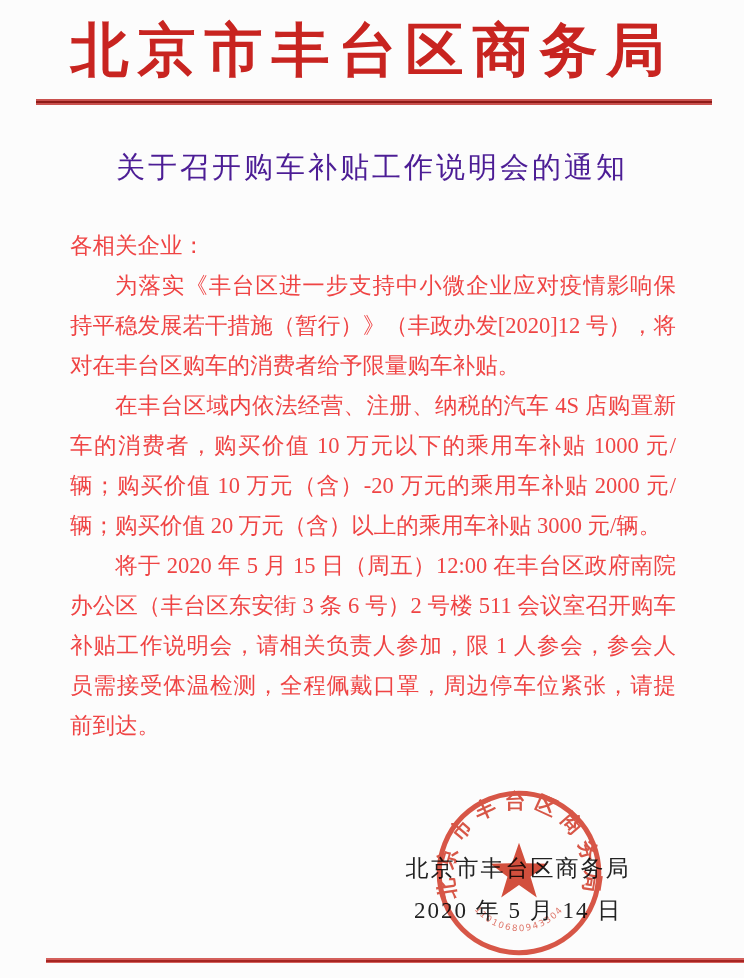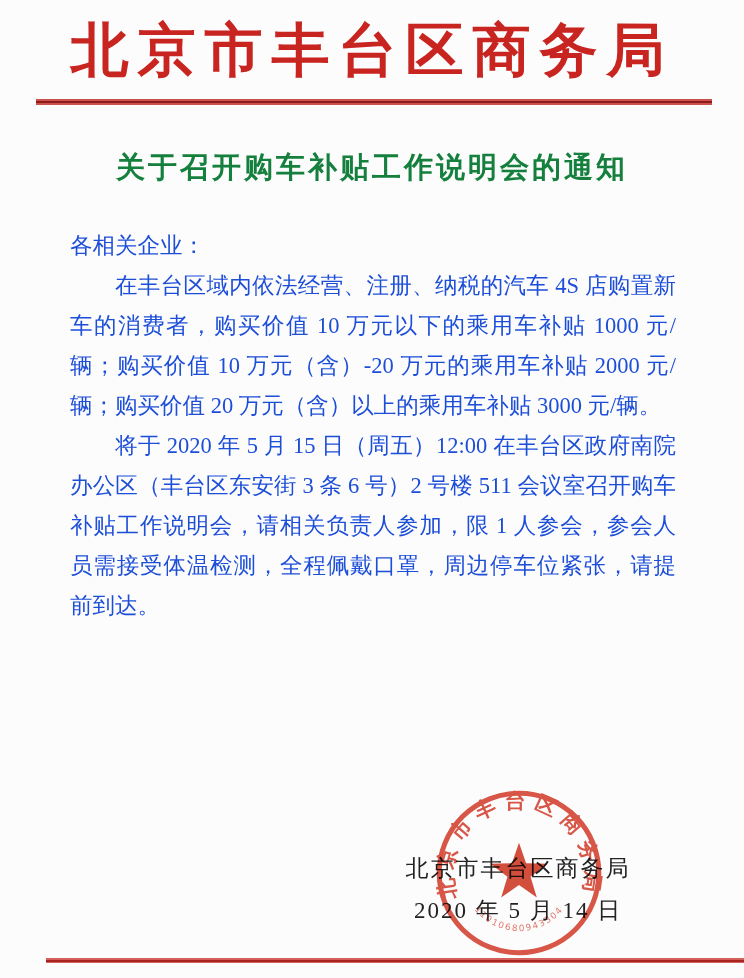--- a/index.html
+++ b/index.html
@@ -39,35 +39,35 @@
     background: linear-gradient(#c9514e 0 30%, #8e1b18 30% 70%, #c9514e 70% 100%);
   }
   
   .doc-title {
     position: absolute;
     top: 148px;
     left: 0;
     right: 0;
     text-align: center;
     font-size: 29px;
-    font-weight: bold;
+    font-weight: normal;
     letter-spacing: 3px;
-    color: #15803d;
+    color: #4c1d95;
     white-space: nowrap;
   }
   
   .body-text {
     position: absolute;
     top: 226px;
     left: 70px;
     width: 606px;
     font-size: 22.5px;
     line-height: 40px;
     text-align: justify;
-    color: #1d4ed8;
+    color: #ef4444;
   }
   .body-text p {
     margin: 0;
     text-indent: 2em;
   }
   .body-text .salutation {
     text-indent: 0;
   }
   .body-text .contact {
     margin-top: 22px;
@@ -112,20 +112,21 @@
 <div class="page">
 
   <div class="letterhead">北京市丰台区商务局</div>
 
   <div class="letterhead-rule"></div>
 
   <div class="doc-title">关于召开购车补贴工作说明会的通知</div>
 
   <div class="body-text">
     <p class="salutation">各相关企业：</p>
+    <p>为落实《丰台区进一步支持中小微企业应对疫情影响保持平稳发展若干措施（暂行）》（丰政办发[2020]12 号），将对在丰台区购车的消费者给予限量购车补贴。</p>
     <p>在丰台区域内依法经营、注册、纳税的汽车 4S 店购置新车的消费者，购买价值 10 万元以下的乘用车补贴 1000 元/辆；购买价值 10 万元（含）-20 万元的乘用车补贴 2000 元/辆；购买价值 20 万元（含）以上的乘用车补贴 3000 元/辆。</p>
     <p>将于 2020 年 5 月 15 日（周五）12:00 在丰台区政府南院办公区（丰台区东安街 3 条 6 号）2 号楼 511 会议室召开购车补贴工作说明会，请相关负责人参加，限 1 人参会，参会人员需接受体温检测，全程佩戴口罩，周边停车位紧张，请提前到达。</p>
   </div>
 
   <div class="signature">
     <div>北京市丰台区商务局</div>
     <div>2020 年 5 月 14 日</div>
   </div>
 
   <svg class="seal" viewBox="0 0 200 200" xmlns="http://www.w3.org/2000/svg">

